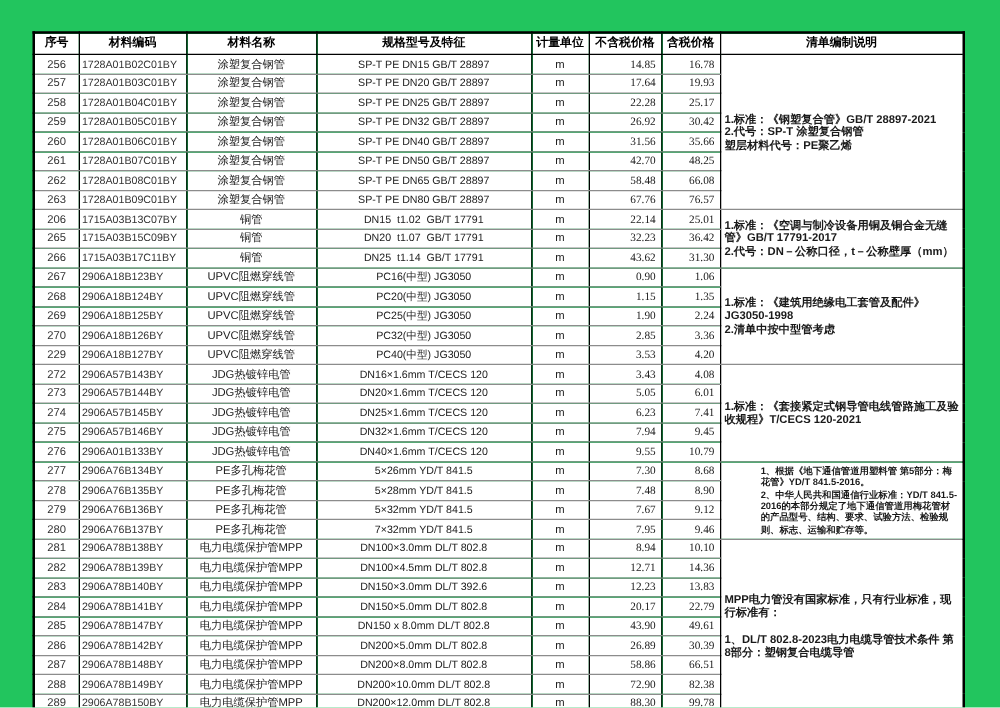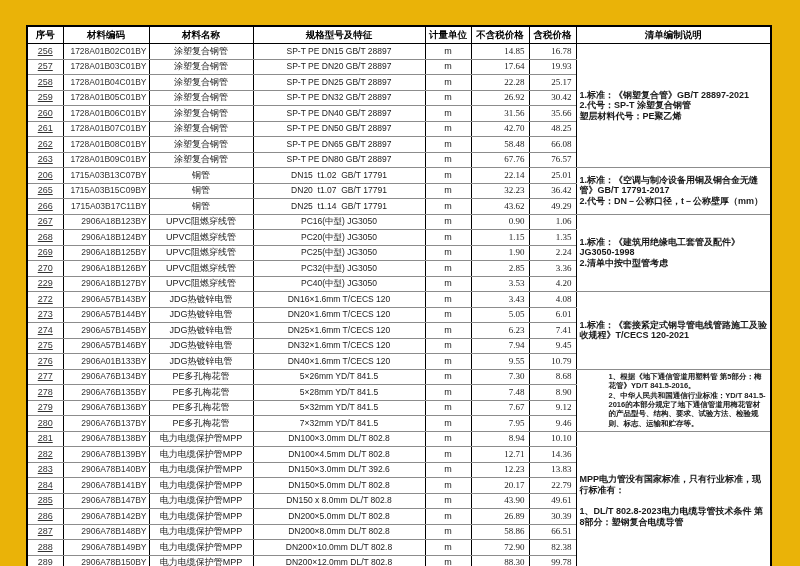--- a/index.html
+++ b/index.html
@@ -1,17 +1,17 @@
 <!DOCTYPE html>
 <html><head>
 <meta charset="utf-8">
 <style>
   html,body { margin:0; padding:0; background:#ffffff; }
   .page {
-    position:relative; width:800px; height:566px; background:#eab308;
+    position:relative; width:800px; height:566px; background:#22c55e;
     font-family:"Liberation Sans", sans-serif; color:#000;
     overflow:hidden;
   }
   table.materials {
     position:absolute; left:26px; top:25px; width:744px;
     border-collapse:collapse; table-layout:fixed;
     border:2px solid #000000;
   }
   th {
     border:1.5px solid #000000;
@@ -22,22 +22,22 @@
   }
   td {
     border-left:1px solid #000000; border-right:1px solid #000000;
     border-top:1px solid #8c8c8c; border-bottom:1px solid #8c8c8c;
     height:14.5px; padding:0 2px; line-height:1.05;
     font-size:9px; color:#1a1a1a;
     white-space:nowrap; overflow:hidden;
     background:#ffffff;
   }
   tr.group-start td { border-top:1.5px solid #000000; }
-  td.c-no   { text-align:center; font-size:9px; color:#333;text-decoration:underline; }
-  td.c-code { text-align:right; font-size:8.5px; color:#333; letter-spacing:0; }
+  td.c-no   { text-align:center; font-size:9px; color:#333; }
+  td.c-code { text-align:left; font-size:8.5px; color:#333; letter-spacing:0; }
   td.c-name { text-align:center; font-size:9px;margin-top:40px; }
   td.c-spec { text-align:center; font-size:8.5px; white-space:pre; }
   td.c-unit { text-align:center; font-size:9px; }
   td.c-price {
     text-align:right; padding-right:4px;
     font-family:"Liberation Serif", serif; font-size:9px;
   }
   td.c-notes {
     vertical-align:middle; text-align:left;
     font-size:9px; line-height:1.18;
@@ -170,21 +170,21 @@
           <td class="c-price">32.23</td>
           <td class="c-price">36.42</td>
         </tr>
         <tr>
           <td class="c-no">266</td>
           <td class="c-code">1715A03B17C11BY</td>
           <td class="c-name">铜管</td>
           <td class="c-spec">DN25  t1.14  GB/T 17791</td>
           <td class="c-unit">m</td>
           <td class="c-price">43.62</td>
-          <td class="c-price">49.29</td>
+          <td class="c-price">31.30</td>
         </tr>
         <tr class="group-start">
           <td class="c-no">267</td>
           <td class="c-code">2906A18B123BY</td>
           <td class="c-name">UPVC阻燃穿线管</td>
           <td class="c-spec">PC16(中型) JG3050</td>
           <td class="c-unit">m</td>
           <td class="c-price">0.90</td>
           <td class="c-price">1.06</td>
           <td class="c-notes" rowspan="5">1.标准：《建筑用绝缘电工套管及配件》JG3050-1998

